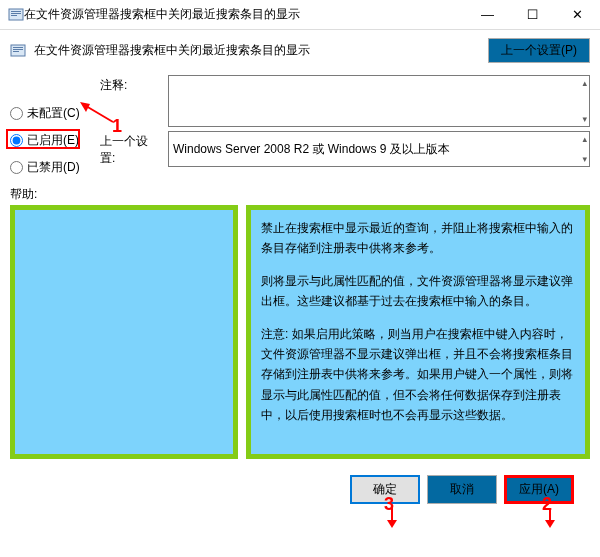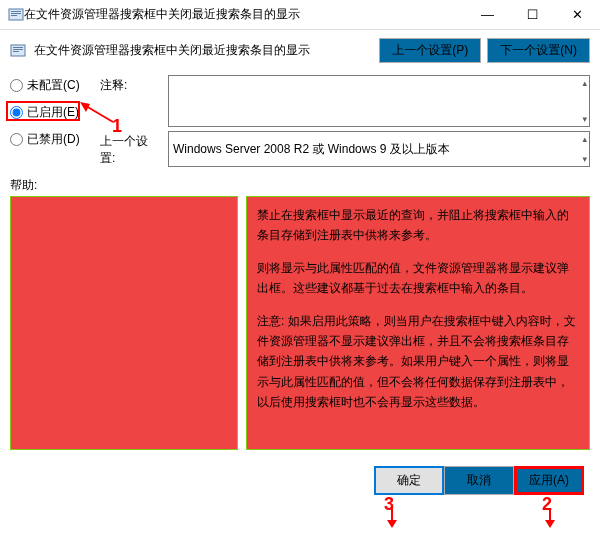--- a/index.html
+++ b/index.html
@@ -6,37 +6,37 @@
 body { font-family: "Microsoft YaHei", "Segoe UI", sans-serif; font-size: 12px; background: #fff; color: #000; width: 600px; height: 557px; overflow: hidden; position: relative; }
 .titlebar { height: 30px; display: flex; align-items: center; padding: 0 0 0 8px; border-bottom: 1px solid #ddd; }
 .titlebar .title { flex: 1; }
 .winbtns { display: flex; height: 100%; }
 .winbtn { width: 45px; display: flex; align-items: center; justify-content: center; font-size: 13px; font-family: "Segoe UI Symbol", sans-serif; }
 .subheader { display: flex; align-items: center; padding: 8px 10px; gap: 8px; }
 .subheader .subtitle { flex: 1; }
 .navbtns { display: flex; gap: 6px; }
 .btn { background: #0369a1; border: 1px solid #adadad; padding: 3px 12px; font-size: 12px; font-family: inherit; cursor: default; min-width: 70px; text-align: center; }
 .config { display: flex; padding: 4px 10px 10px 10px; gap: 10px; }
-.radios { width: 80px; display: flex; flex-direction: column; gap: 10px; padding-top: 2px; }
+.radios { width: 80px; display: flex; flex-direction: column; gap: 10px; padding-top: 2px; margin-top: 28px; }
 .radio-row { display: flex; align-items: center; gap: 4px; white-space: nowrap; position: relative; }
 .radio-row input { margin: 0; }
 .highlight-box { position: absolute; border: 2px solid #ff0000; left: -4px; top: -3px; width: 74px; height: 20px; pointer-events: none; }
 .fields { flex: 1; display: flex; flex-direction: column; gap: 4px; }
 .field-row { display: flex; gap: 8px; }
 .field-label { width: 60px; text-align: left; padding-top: 2px; }
 .field-box { flex: 1; border: 1px solid #7a7a7a; background: #fff; min-height: 52px; padding: 2px 4px; overflow: auto; position: relative; }
 .field-box.small { min-height: 24px; display: flex; align-items: center; }
 .scroll-indicator { position: absolute; right: 2px; display: flex; flex-direction: column; justify-content: space-between; height: calc(100% - 4px); font-size: 9px; color: #606060; }
 .labels-row { display: flex; padding: 0 10px 2px 10px; }
 .labels-row .l1 { width: 235px; }
 .panels { display: flex; padding: 0 10px 8px 10px; gap: 8px; height: 262px; }
-.panel { border: 1px solid #84cc16; background: #ef4444; flex: 1; padding: 8px 10px; overflow: auto; line-height: 1.7; position: relative; }
+.panel { border: 5px solid #84cc16; background: #7dd3fc; flex: 1; padding: 8px 10px; overflow: auto; line-height: 1.7; position: relative; }
 .panel.left { flex: 0 0 228px; }
 .panel p { margin-bottom: 12px; }
-.footer { display: flex; justify-content: flex-end; gap: 0; padding: 8px 16px 10px 10px; position: relative; }
+.footer { display: flex; justify-content: flex-end; gap: 7px; padding: 8px 26px 10px 10px; position: relative; }
 .btn.primary { border: 2px solid #0078d7; background: #e1e1e1; }
 .btn.apply-hl { border: 3px solid #ff0000; }
 .ann { position: absolute; color: #ff0000; font-size: 18px; font-weight: bold; pointer-events: none; }
 .arrow { position: absolute; pointer-events: none; }
 .policy-icon { display: inline-block; width: 16px; height: 16px; }
 .policy-icon svg { width: 16px; height: 16px; }
 </style>
 </head>
 <body>
 
@@ -62,21 +62,20 @@
     <svg viewBox="0 0 16 16">
         <rect x="1" y="2" width="14" height="11" fill="#d9e7f5" stroke="#5a7ca8"></rect>
         <rect x="3" y="4" width="10" height="1" fill="#5a7ca8"></rect>
         <rect x="3" y="6" width="10" height="1" fill="#5a7ca8"></rect>
         <rect x="3" y="8" width="6" height="1" fill="#5a7ca8"></rect>
       </svg>
   </span>
   <span class="subtitle">在文件资源管理器搜索框中关闭最近搜索条目的显示</span>
   <div class="navbtns">
     <button class="btn">上一个设置(P)</button>
-    <button class="btn">下一个设置(N)</button>
   </div>
 </div>
 
 <div class="config">
   <div class="radios">
     <label class="radio-row">
       <input type="radio" name="state" style="">
       <span>未配置(C)</span>
     </label>
     <label class="radio-row">

